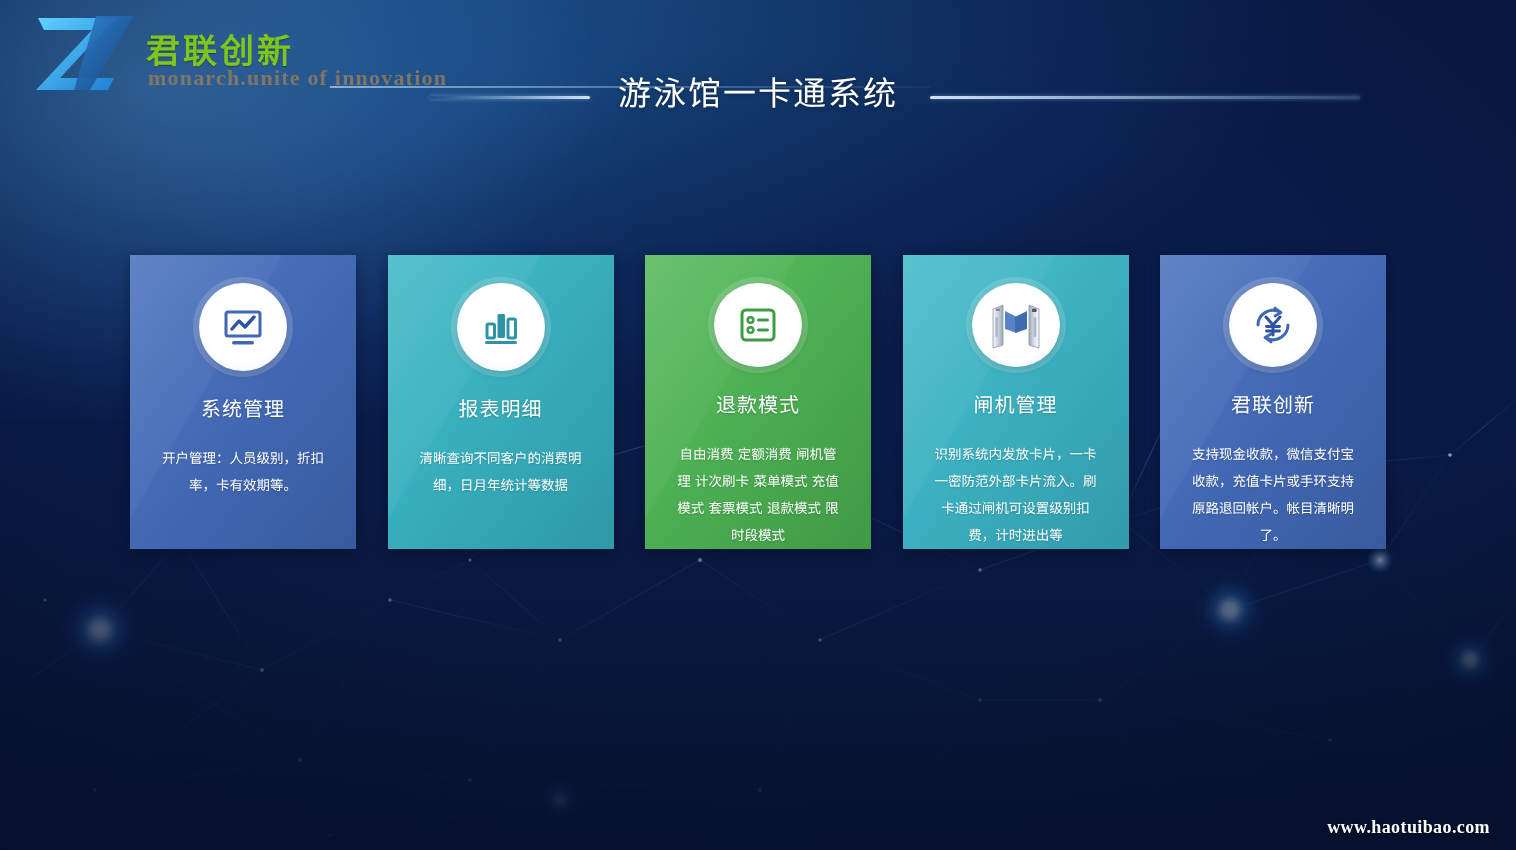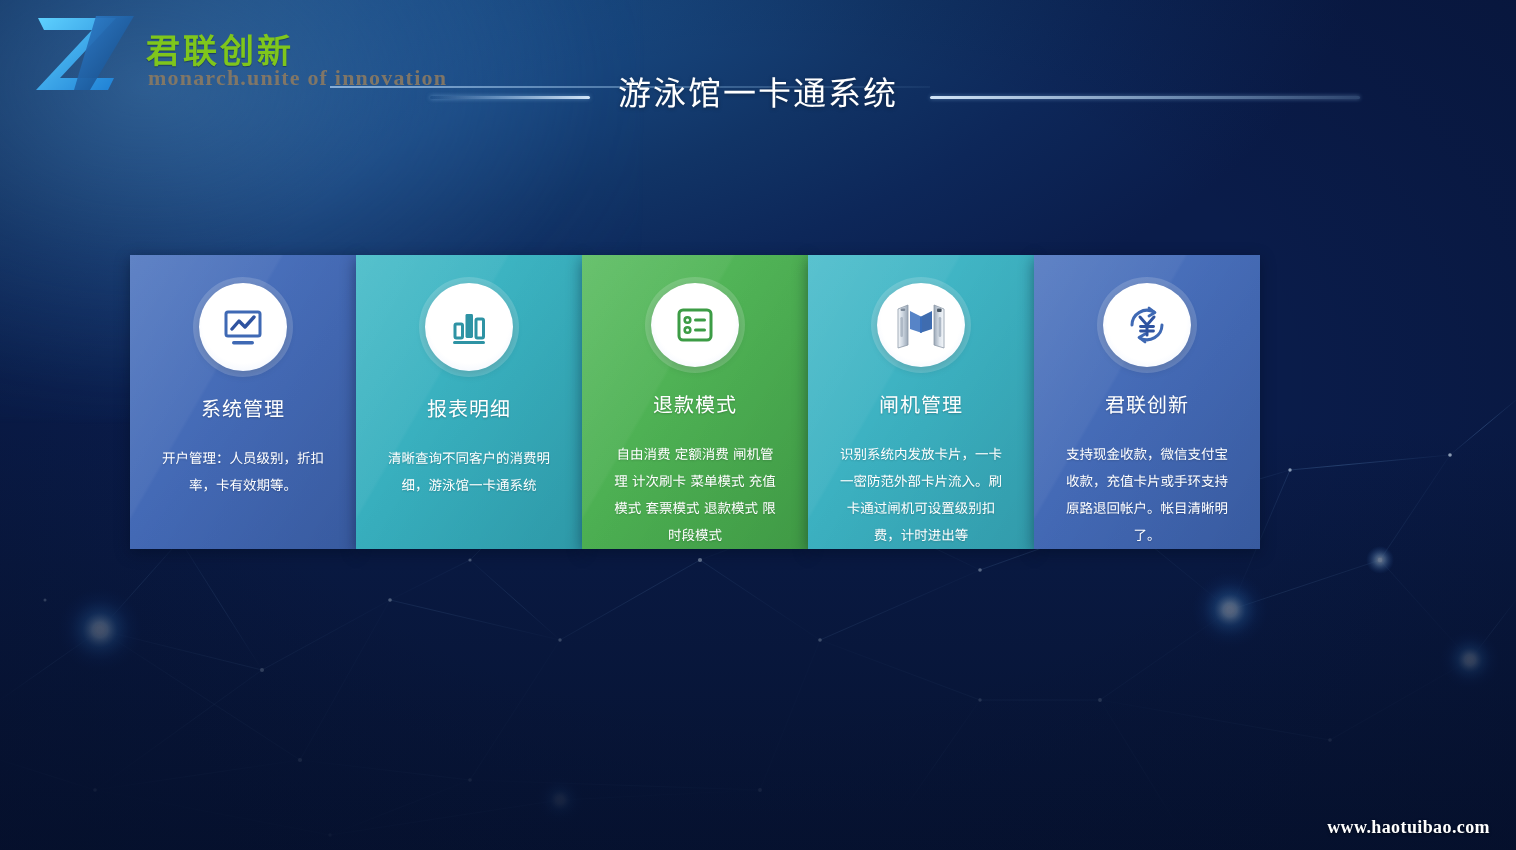--- a/index.html
+++ b/index.html
@@ -97,20 +97,22 @@
     position: absolute; left: 330px; top: 86px; width: 600px; height: 2px;
     background: linear-gradient(90deg, rgba(170,205,240,0.75) 0%, rgba(150,195,235,0.35) 60%, rgba(140,190,230,0.06) 100%);
   }
 
   
   .cards {
     position: absolute;
     left: 130px; top: 255px;
     width: 1256px; height: 294px;
     display: flex;
+    gap: 28px;
+    justify-content: space-between;
   }
   .card {
     position: relative;
     width: 226px; height: 294px;
     overflow: hidden;
     box-shadow: 0 4px 14px rgba(3,10,32,0.45);
     display: flex; flex-direction: column; align-items: center;
   }
   .card::after {
     content: "";
@@ -304,21 +306,21 @@
     <div class="card" style="background:linear-gradient(135deg,#43bac7 0%,#37aebd 55%,#31a4b4 100%);">
       <div class="icon-circle">
         <svg width="46" height="46" viewBox="0 0 46 46" xmlns="http://www.w3.org/2000/svg">
           <rect x="9" y="20" width="7.5" height="14" rx="1.4" fill="none" stroke="#2e93a4" stroke-width="3"></rect>
           <rect x="19.5" y="10" width="7.5" height="24" rx="1.4" fill="#2e93a4"></rect>
           <rect x="30" y="15" width="7.5" height="19" rx="1.4" fill="none" stroke="#2e93a4" stroke-width="3"></rect>
           <rect x="7" y="37" width="32" height="3" rx="1.5" fill="#2e93a4"></rect>
         </svg>
       </div>
       <div class="card-title">报表明细</div>
-      <div class="card-desc">清晰查询不同客户的消费明细，游泳馆一卡通系统</div>
+      <div class="card-desc">清晰查询不同客户的消费明细，日月年统计等数据</div>
     </div>
 
     <div class="card" style="background:linear-gradient(135deg,#58bb5e 0%,#4caf52 55%,#44a54a 100%);">
       <div class="icon-circle">
         <svg width="46" height="46" viewBox="0 0 46 46" xmlns="http://www.w3.org/2000/svg">
           <rect x="7" y="8" width="32" height="30" rx="4" fill="none" stroke="#3c9c45" stroke-width="3"></rect>
           <circle cx="15.5" cy="18" r="2.8" fill="none" stroke="#3c9c45" stroke-width="2.6"></circle>
           <circle cx="15.5" cy="28" r="2.8" fill="none" stroke="#3c9c45" stroke-width="2.6"></circle>
           <rect x="22" y="16.5" width="12" height="3" rx="1.5" fill="#3c9c45"></rect>
           <rect x="22" y="26.5" width="12" height="3" rx="1.5" fill="#3c9c45"></rect>

